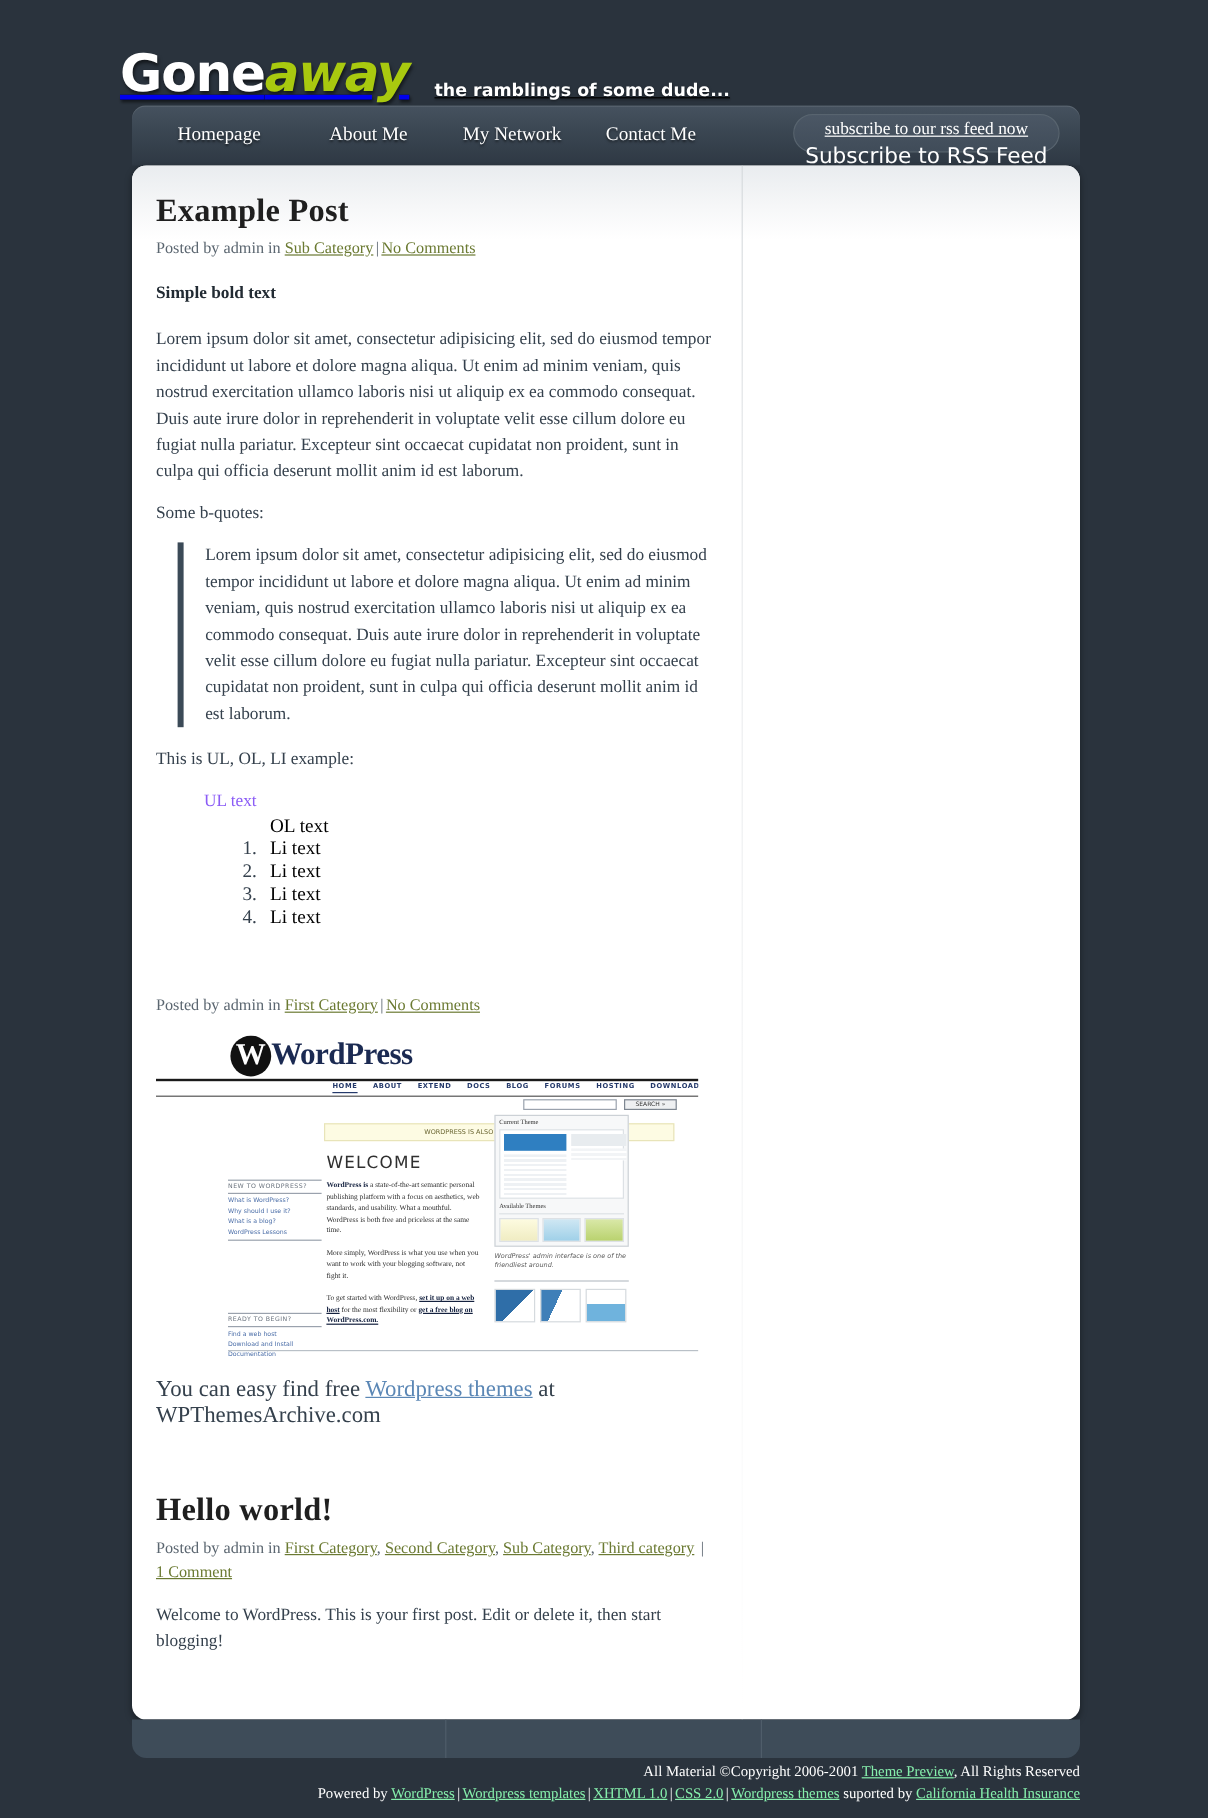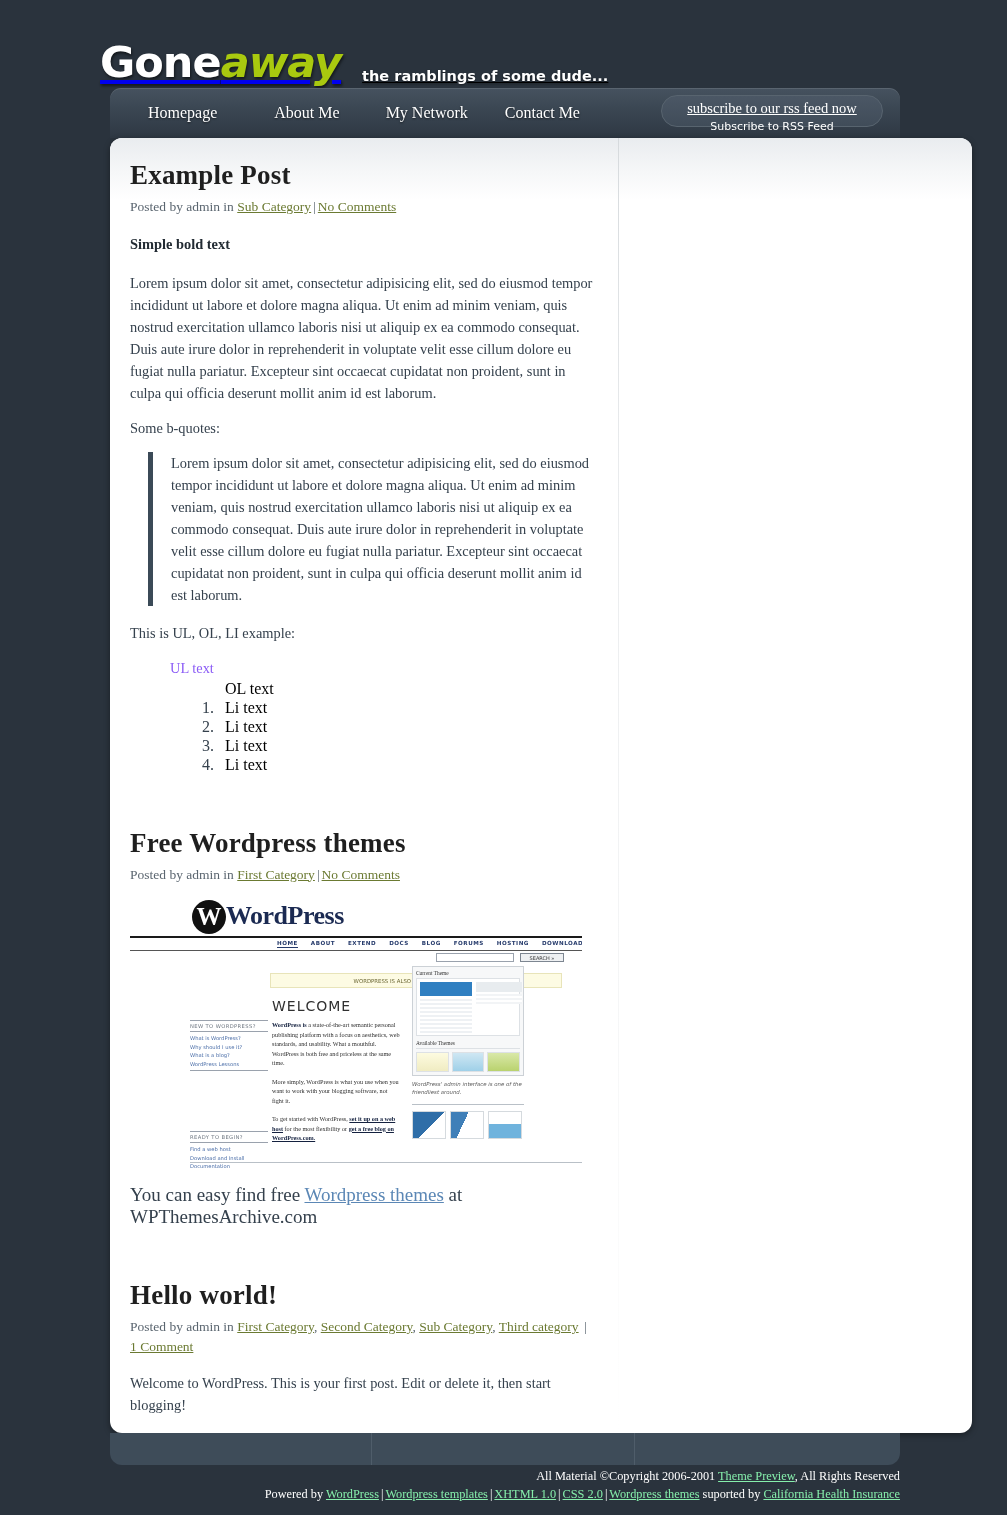--- a/index.html
+++ b/index.html
@@ -70,29 +70,29 @@
   }
   #rss-link {
     display:inline-block; margin-top:4px;
     color:#ffffff; font-size:14.5px;
     text-decoration:underline;
     white-space:nowrap;
   }
   #rss-sub {
     position:absolute; right:17px; top:32px;
     width:222px; text-align:center;
-    color:#ffffff; font-size:11px;
+    color:#ffffff; font-size:18px;
     font-family:"DejaVu Sans", sans-serif;
     white-space:nowrap;
   }
 
   
   #content-panel {
     position:absolute; left:110px; top:138px;
-    width:862px; height:1295px;
+    width:790px; height:1295px;
     background:#ffffff;
     border-radius:12px 12px 12px 12px;
     box-shadow:0 2px 6px rgba(0,0,0,.4);
     overflow:hidden;
     padding-left:44px;
   }
   #panel-sheen {
     position:absolute; left:0; top:0; width:100%; height:62px;
     background:linear-gradient(to bottom, #e9ecef 0%, #f6f7f8 55%, #ffffff 100%);
     pointer-events:none;
@@ -312,21 +312,20 @@
             <li class="num"><span class="li-txt">Li text</span></li>
             <li class="num"><span class="li-txt">Li text</span></li>
             <li class="num"><span class="li-txt">Li text</span></li>
           </ol>
         </ul>
       </div>
     </div>
 
     <div class="post" style="margin-bottom:52px;">
 
-      <h2 class="post-title">Free Wordpress themes</h2>
       <p class="post-meta">
         <span>Posted by admin in </span><a href="#">First Category</a><span class="sep">|</span><a href="#">No Comments</a>
       </p>
 
       <div class="wp-shot">
         <div class="wp-logo-row">
           <div class="wp-mark">W</div>
           <div class="wp-word">WordPress</div>
         </div>
         <div class="wp-rule" style="top:36px;"></div>

